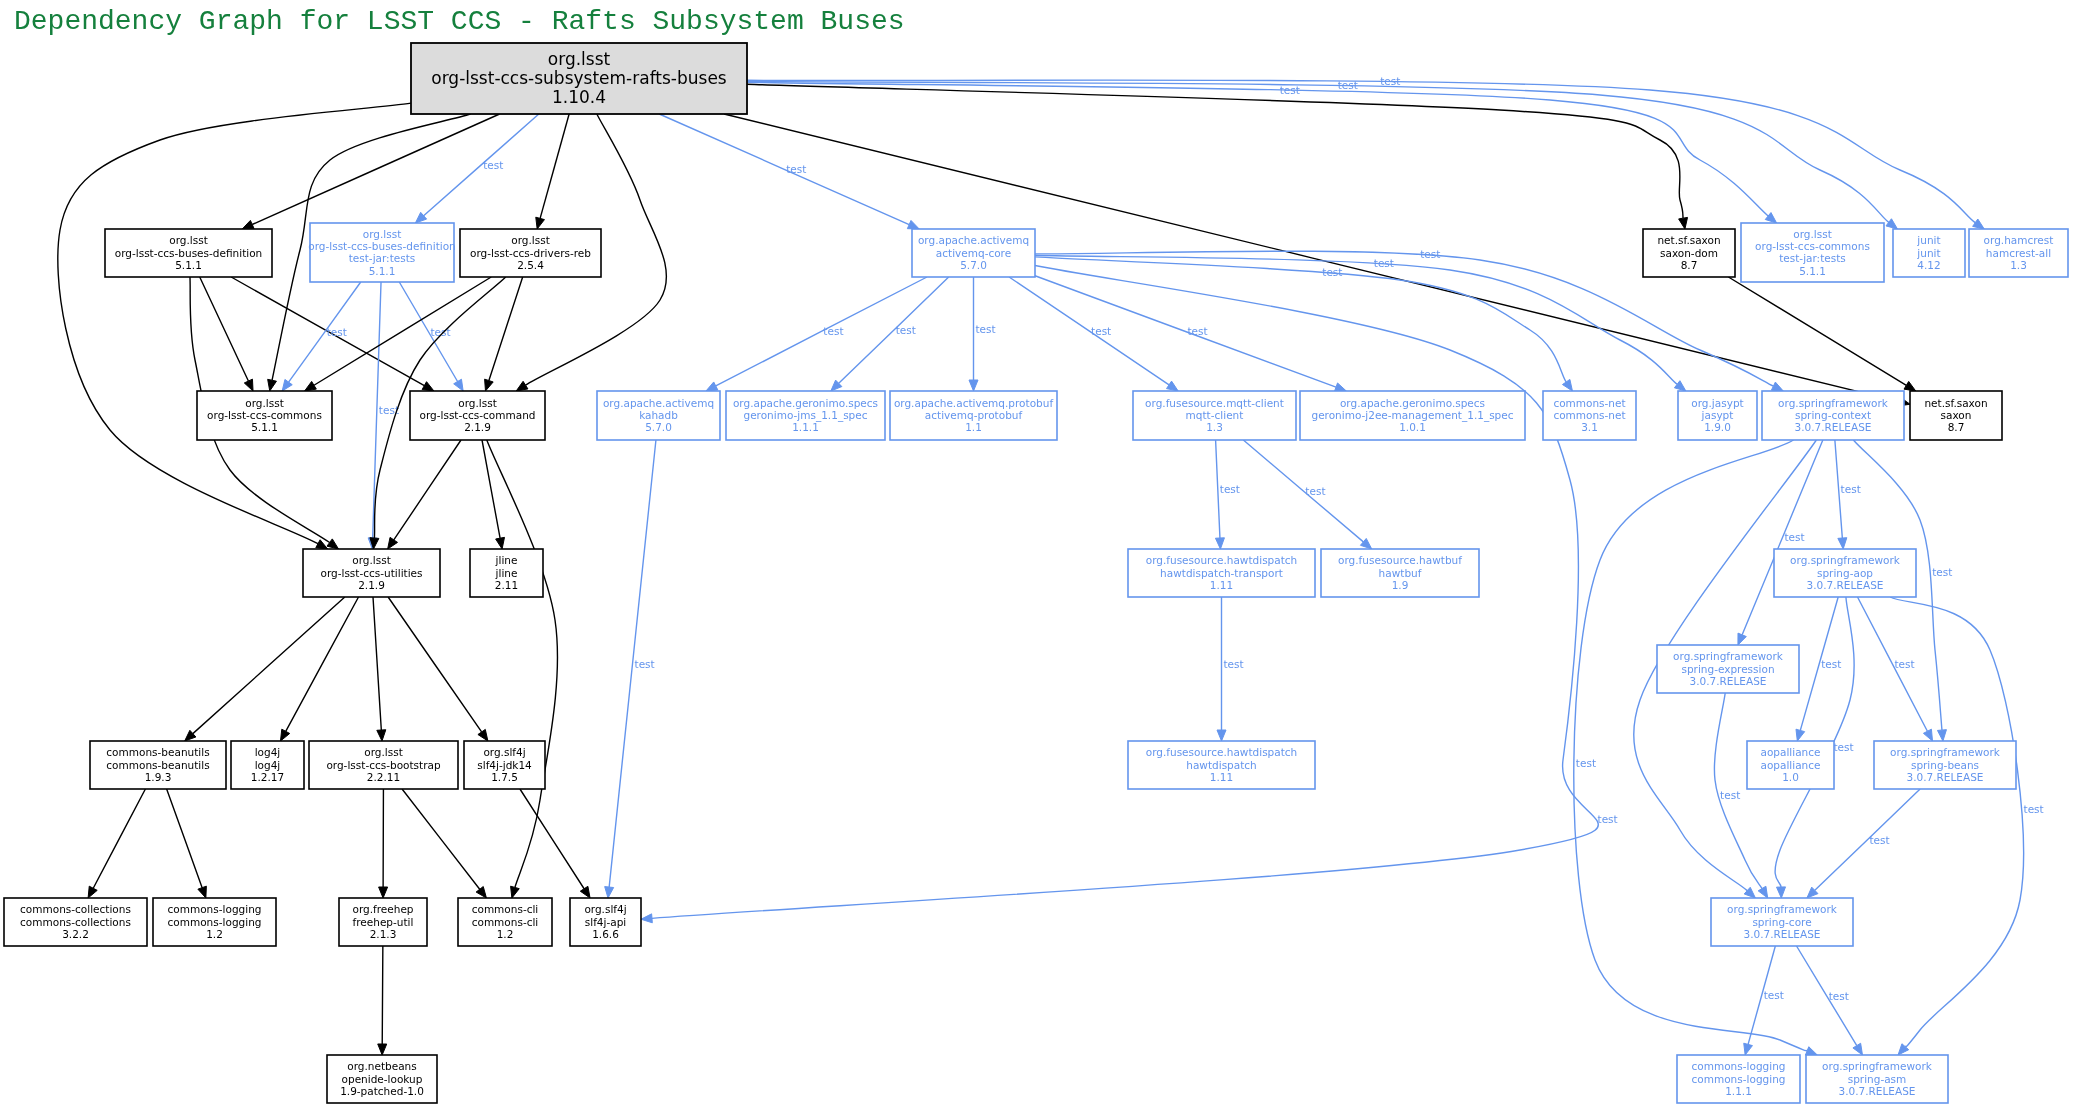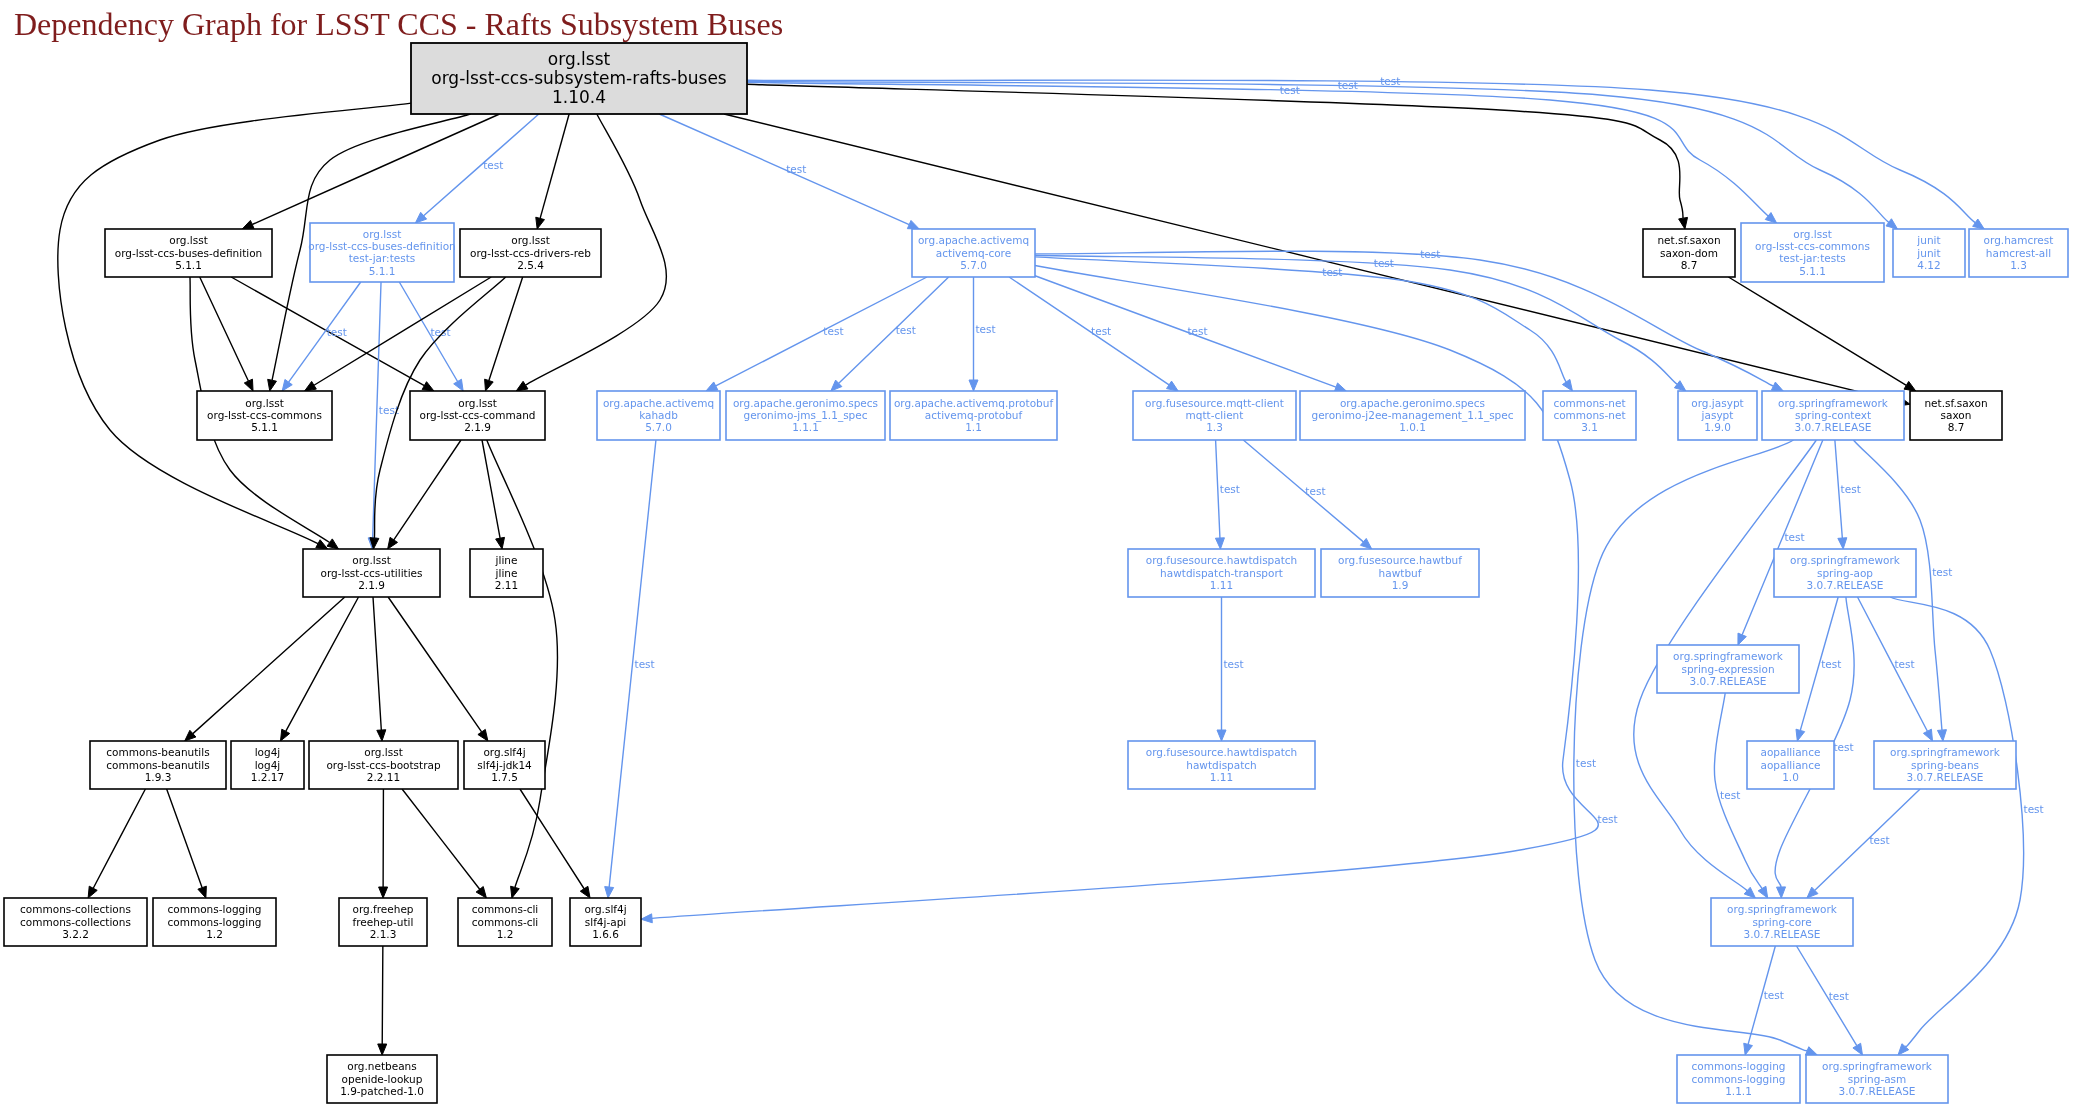--- a/index.html
+++ b/index.html
@@ -1,19 +1,19 @@
 <!DOCTYPE html>
 <html><head>
 <meta charset="utf-8">
 <style>
   html, body { margin: 0; padding: 0; background: #ffffff; }
   body { width: 2077px; height: 1109px; position: relative; overflow: hidden; }
   #graph-title {
     position: absolute; left: 14px; top: 6px;
-    font-family: Liberation Serif, serif; font-size: 32px; color: #7f1d1d;
+    font-family: Liberation Mono, monospace; font-size: 28px; color: #15803d;
     white-space: nowrap;
   }
   svg#graph { position: absolute; left: 0; top: 0; }
   .node rect { stroke-width: 1.6; }
   .node.compile rect { fill: #ffffff; stroke: #000000; }
   .node.test rect { fill: #ffffff; stroke: #6495ED; }
   .node.root rect { fill: #dcdcdc; stroke: #000000; stroke-width: 1.8; }
   .node text { font-family: "DejaVu Sans", sans-serif; font-size: 10.5px; text-anchor: middle; }
   .node.compile text { fill: #000; }
   .node.test text { fill: #6495ED; }

